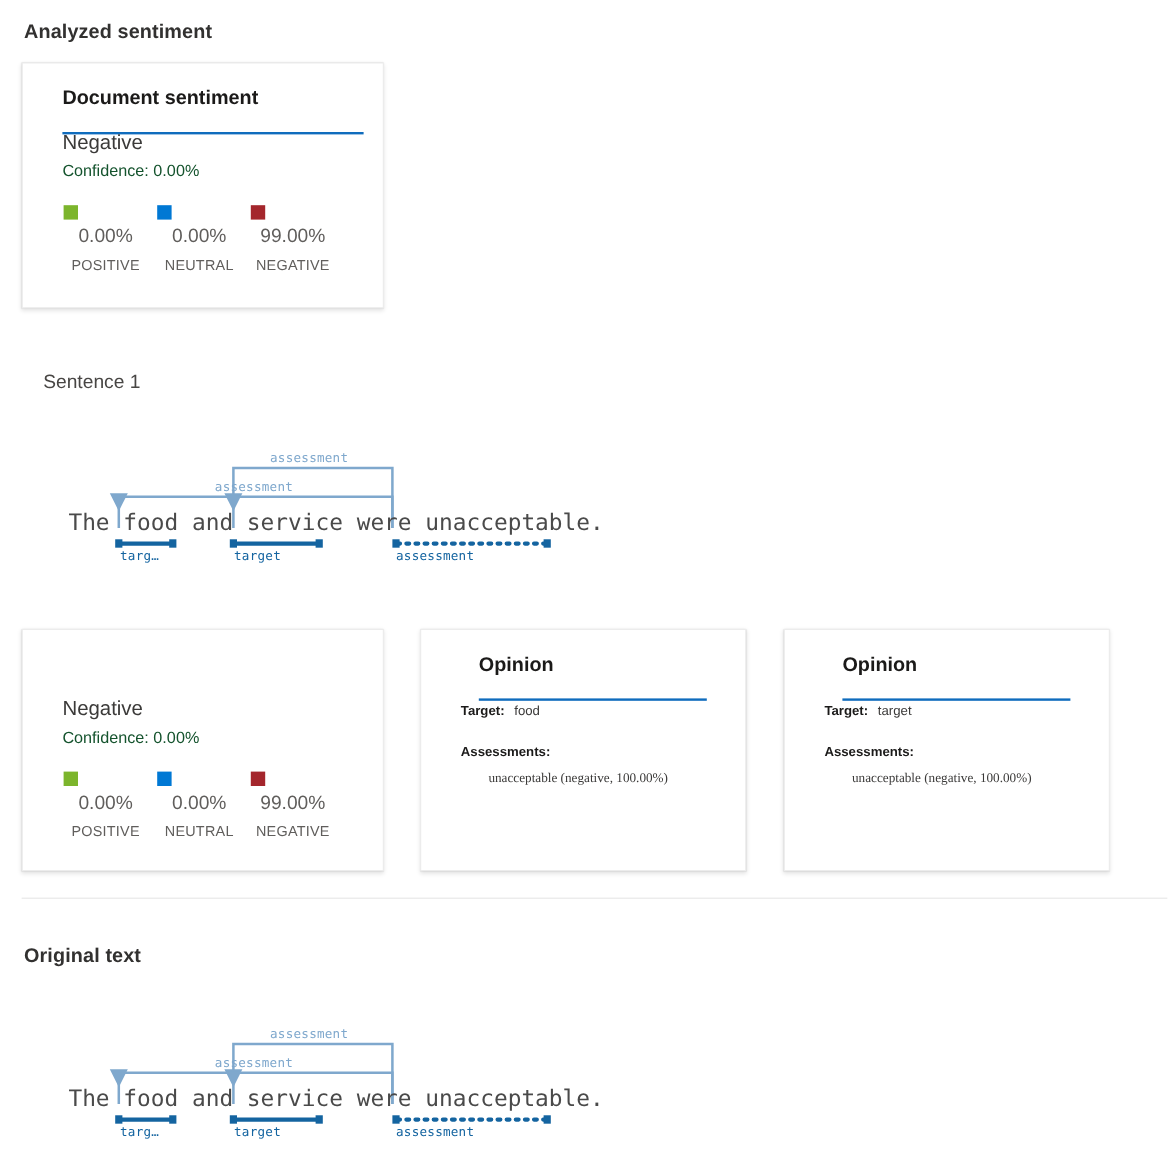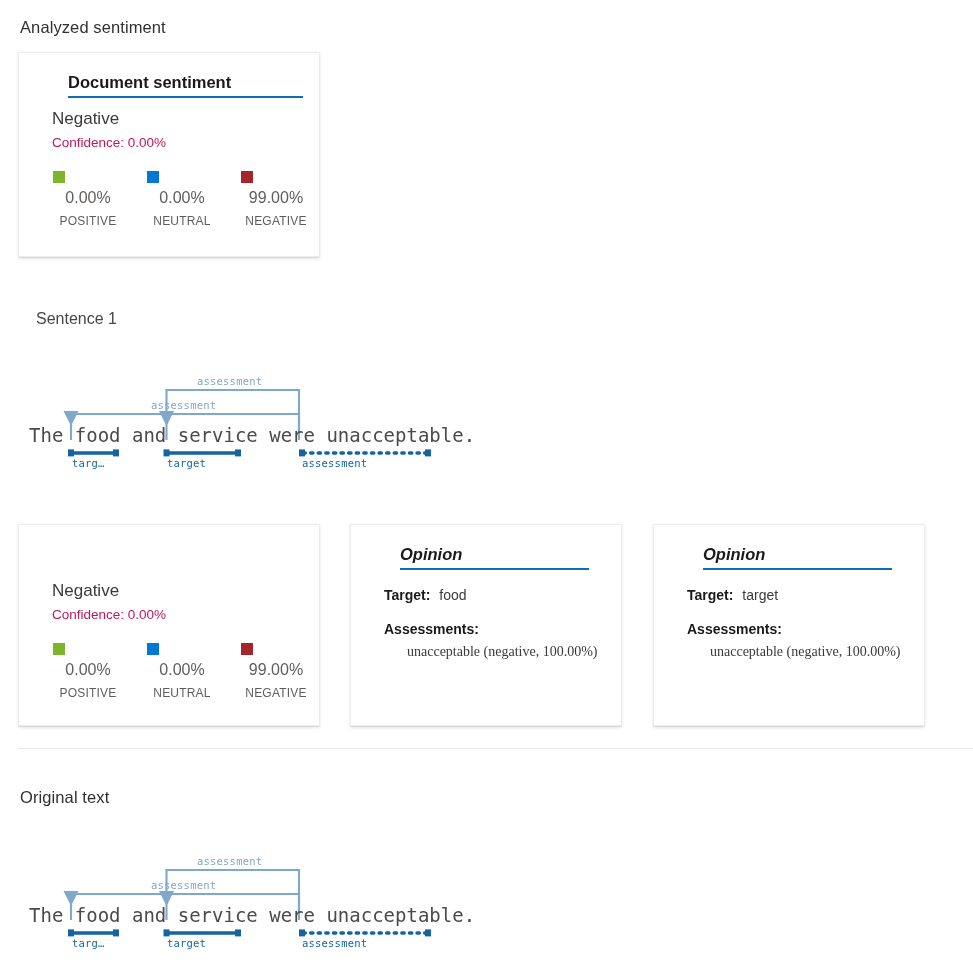--- a/index.html
+++ b/index.html
@@ -9,21 +9,21 @@
     background: #ffffff;
     font-family: "Liberation Sans", sans-serif;
     color: #323130;
     overflow: hidden;
   }
   .page { position: relative; width: 973px; height: 979px; }
 
   .section-title {
     position: absolute;
     font-size: 16.5px;
-    font-weight: 400;
+    font-weight: 700;
     color: #323130;
     letter-spacing: 0.1px;
     white-space: nowrap;
   }
   #analyzed-title { left: 20px; top: 18px; }
   #original-title { left: 20px; top: 788px; }
 
   .sub-title {
     position: absolute;
     left: 36px; top: 310px;
@@ -45,53 +45,52 @@
   #card-document   { left: 18px;  top: 52px;  width: 302px; height: 205px; }
   #card-sentence   { left: 18px;  top: 524px; width: 302px; height: 202px; }
   #card-opinion-0  { left: 350px; top: 524px; width: 272px; height: 202px; }
   #card-opinion-1  { left: 653px; top: 524px; width: 272px; height: 202px; }
 
   .card-head {
     position: absolute;
     left: 33px;
     top: 20px;
     right: 16px;
-    padding-bottom: 4px;
+    padding-bottom: 18px;
     border-bottom: 2px solid #0f6cbd;
     font-size: 16.5px;
     font-weight: 700;
     color: #1b1a19;
     white-space: nowrap;
-    margin-left: 16px;
   }
   #card-opinion-0 .card-head,
-  #card-opinion-1 .card-head { left: 33px; right: 32px; font-style: italic; }
+  #card-opinion-1 .card-head { left: 48px; right: 32px; }
 
   .sentiment-label {
     position: absolute;
     left: 33px; top: 56px;
     font-size: 17px;
     font-weight: 400;
     color: #3b3a39;
     white-space: nowrap;
   }
   .confidence {
     position: absolute;
     left: 33px; top: 82px;
     font-size: 13.5px;
     font-weight: 400;
-    color: #be185d;
+    color: #14532d;
     white-space: nowrap;
   }
 
   .scores {
     position: absolute;
     left: 30px; top: 118px;
     display: flex;
-    gap: 16px;
+    gap: 0px;
   }
   .score-col {
     width: 78px;
     display: flex;
     flex-direction: column;
     align-items: center;
   }
   .swatch {
     width: 12px; height: 12px;
     align-self: flex-start;
@@ -110,41 +109,41 @@
     color: #605e5c;
     line-height: 1;
     letter-spacing: 0.2px;
     white-space: nowrap;
   }
 
   
   .op-row {
     position: absolute;
     left: 33px; right: 14px;
-    font-size: 14px;
+    font-size: 11px;
     color: #3b3a39;
   }
   #op-target-0, #op-target-1 { top: 62px; }
   #op-assess-head-0, #op-assess-head-1 { top: 96px; }
   #op-assess-body-0, #op-assess-body-1 { top: 116px; left: 56px; right: 18px; line-height: 1.52; font-family: Liberation Serif, serif; }
   .op-key { font-weight: 700; color: #1b1a19; }
   .op-val { font-weight: 400; color: #3b3a39; }
 
   
   .divider {
     position: absolute;
     left: 18px; right: 0px; top: 748px;
     height: 1px;
     background: #e8e8e8;
   }
 
   
   .displacy {
     position: absolute;
-    left: 0; width: 782px; height: 130px;
+    left: 0; width: 782px; height: 130px; padding-left: 28px;
   }
   #displacy-sentence { top: 352px; }
   #displacy-original { top: 832px; }
 
   .displacy svg { display: block; }
 
   .dep-label {
     font-family: "DejaVu Sans Mono", monospace;
     font-size: 10.5px;
     fill: #7fa8cd;

